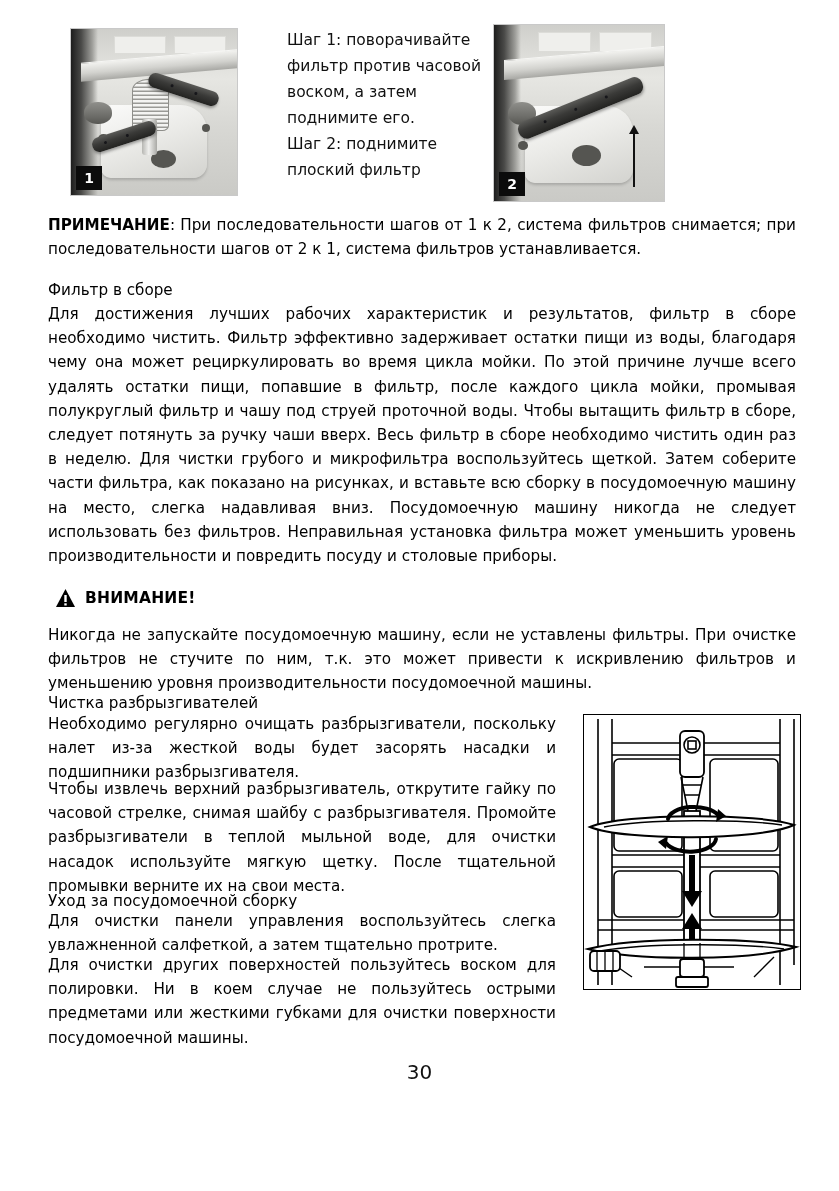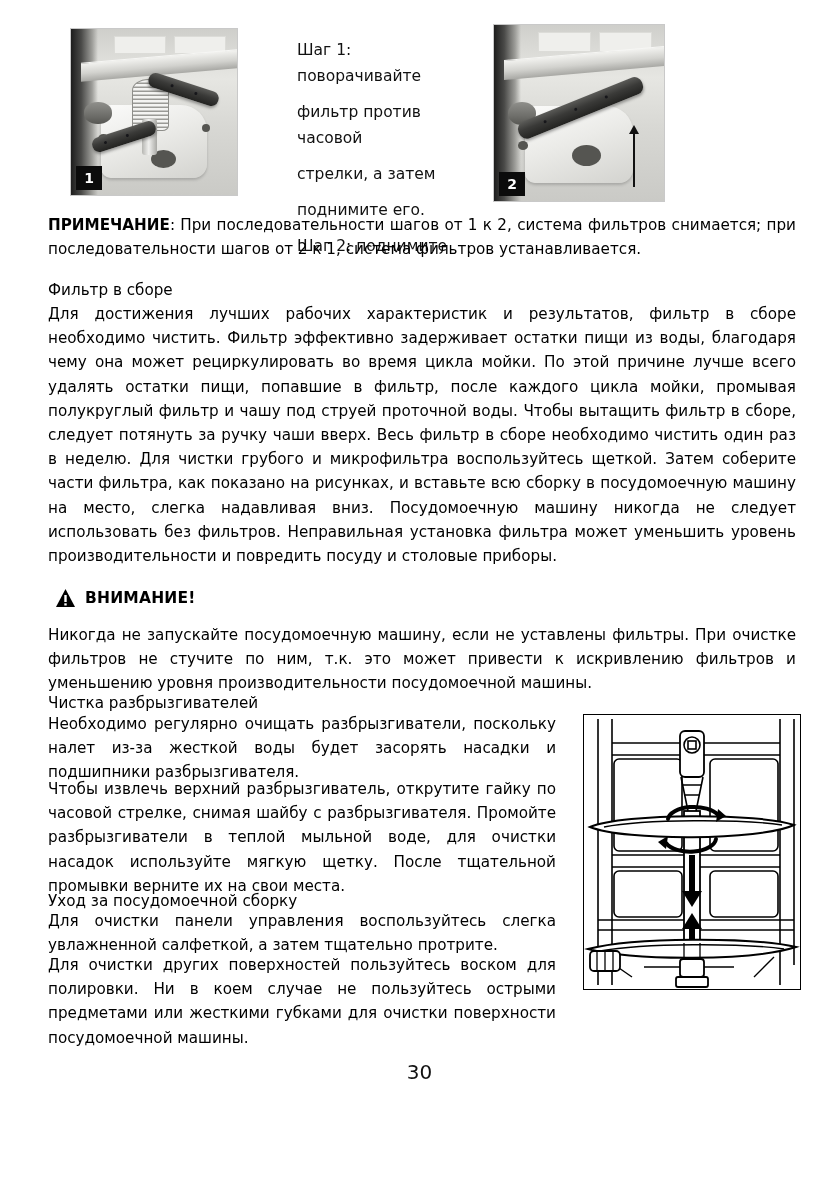--- a/index.html
+++ b/index.html
@@ -135,21 +135,21 @@
 
   .step-text {
     position: absolute;
     left: 287px;
     top: 27px;
     width: 200px;
     font-size: 15.5px;
     line-height: 26px;
     color: #111;
   }
-  .step-text p { margin: 10px; }
+  .step-text p { margin: 0; }
 
   
   .para {
     position: absolute;
     font-size: 15.2px;
     line-height: 24.2px;
     text-align: justify;
     color: #000;
   }
   .para p { margin: 0; }
@@ -230,23 +230,24 @@
           <span class="arm-dot" style="left:32%;top:40%"></span>
           <span class="arm-dot" style="left:66%;top:40%"></span>
         </div>
       </div>
       <div class="badge">1</div>
     </div>
 
     <div class="step-text">
       <p>Шаг 1: поворачивайте</p>
       <p>фильтр против часовой</p>
-      <p>стрелки, а затем</p>
+      <p>воском, а затем</p>
       <p>поднимите его.</p>
       <p>Шаг 2: поднимите</p>
+      <p>плоский фильтр</p>
     </div>
 
     <div class="photo photo-2">
       <div class="ph-inner">
         <div class="tub-bg"></div>
         <div class="tub-darkleft"></div>
         <div class="tub-panel"></div>
         <div class="tub-panel b"></div>
         <div class="tub-rim"></div>
         <div class="sump-plate"></div>

